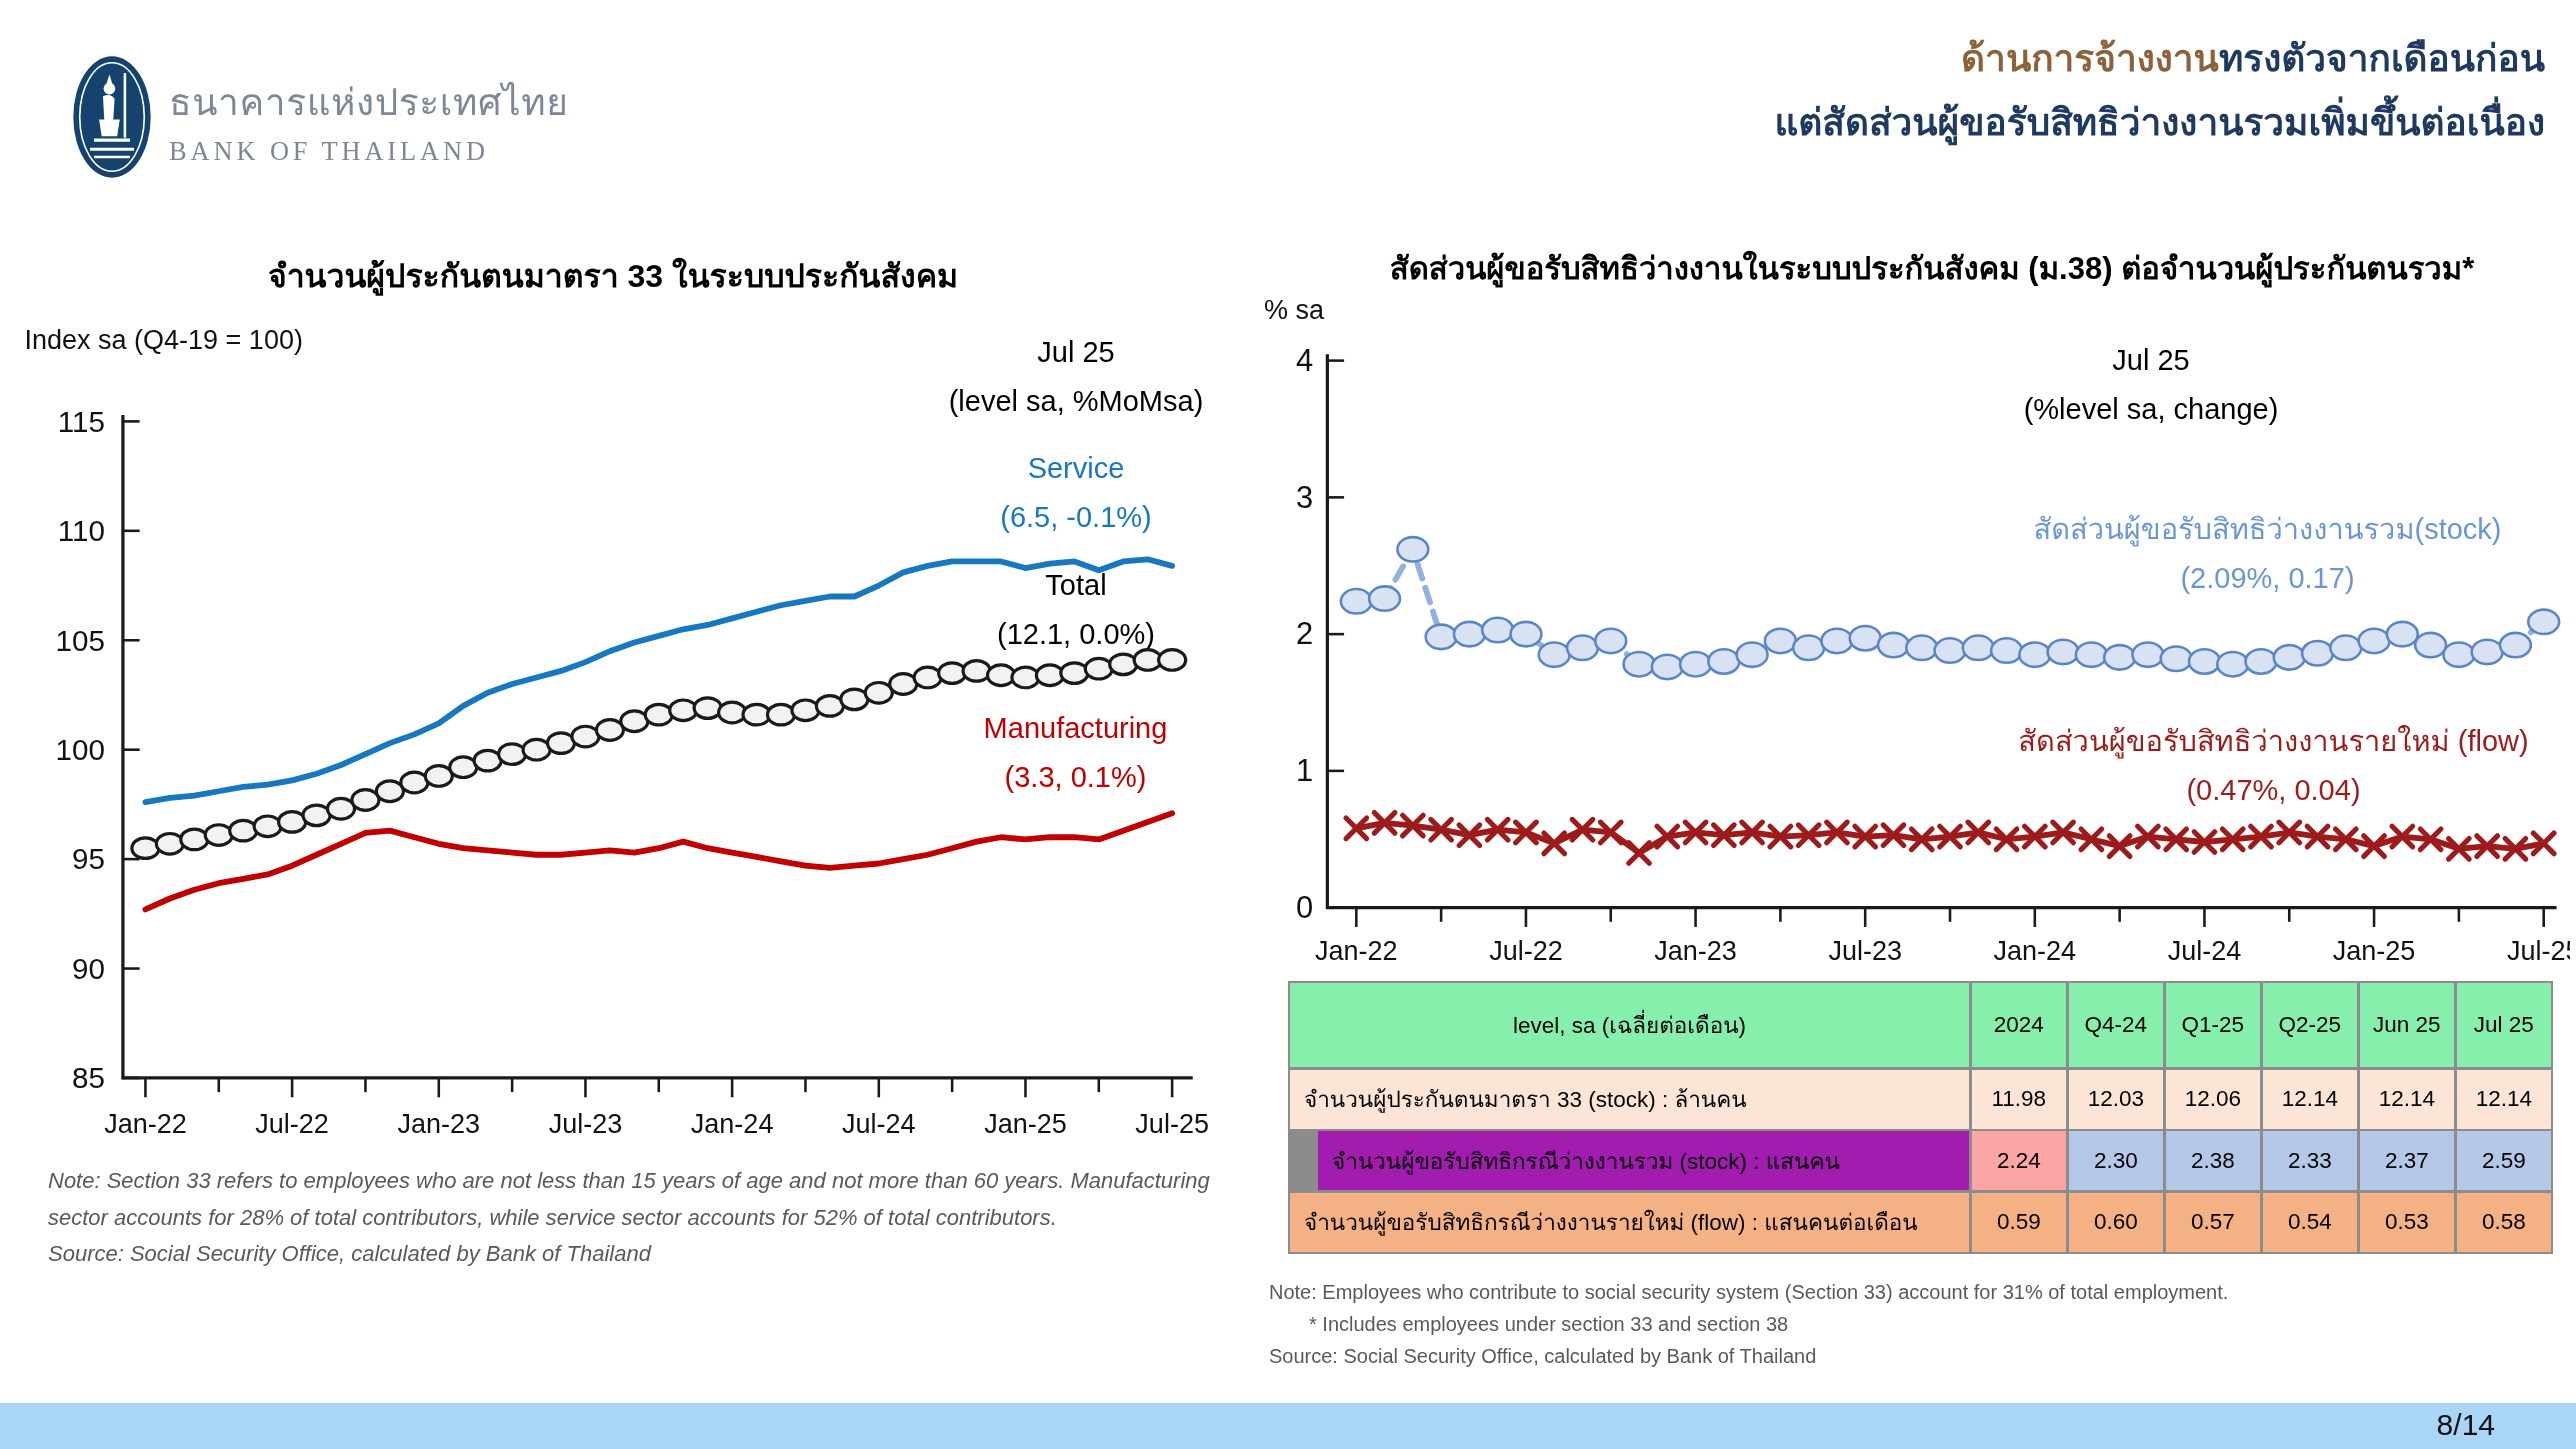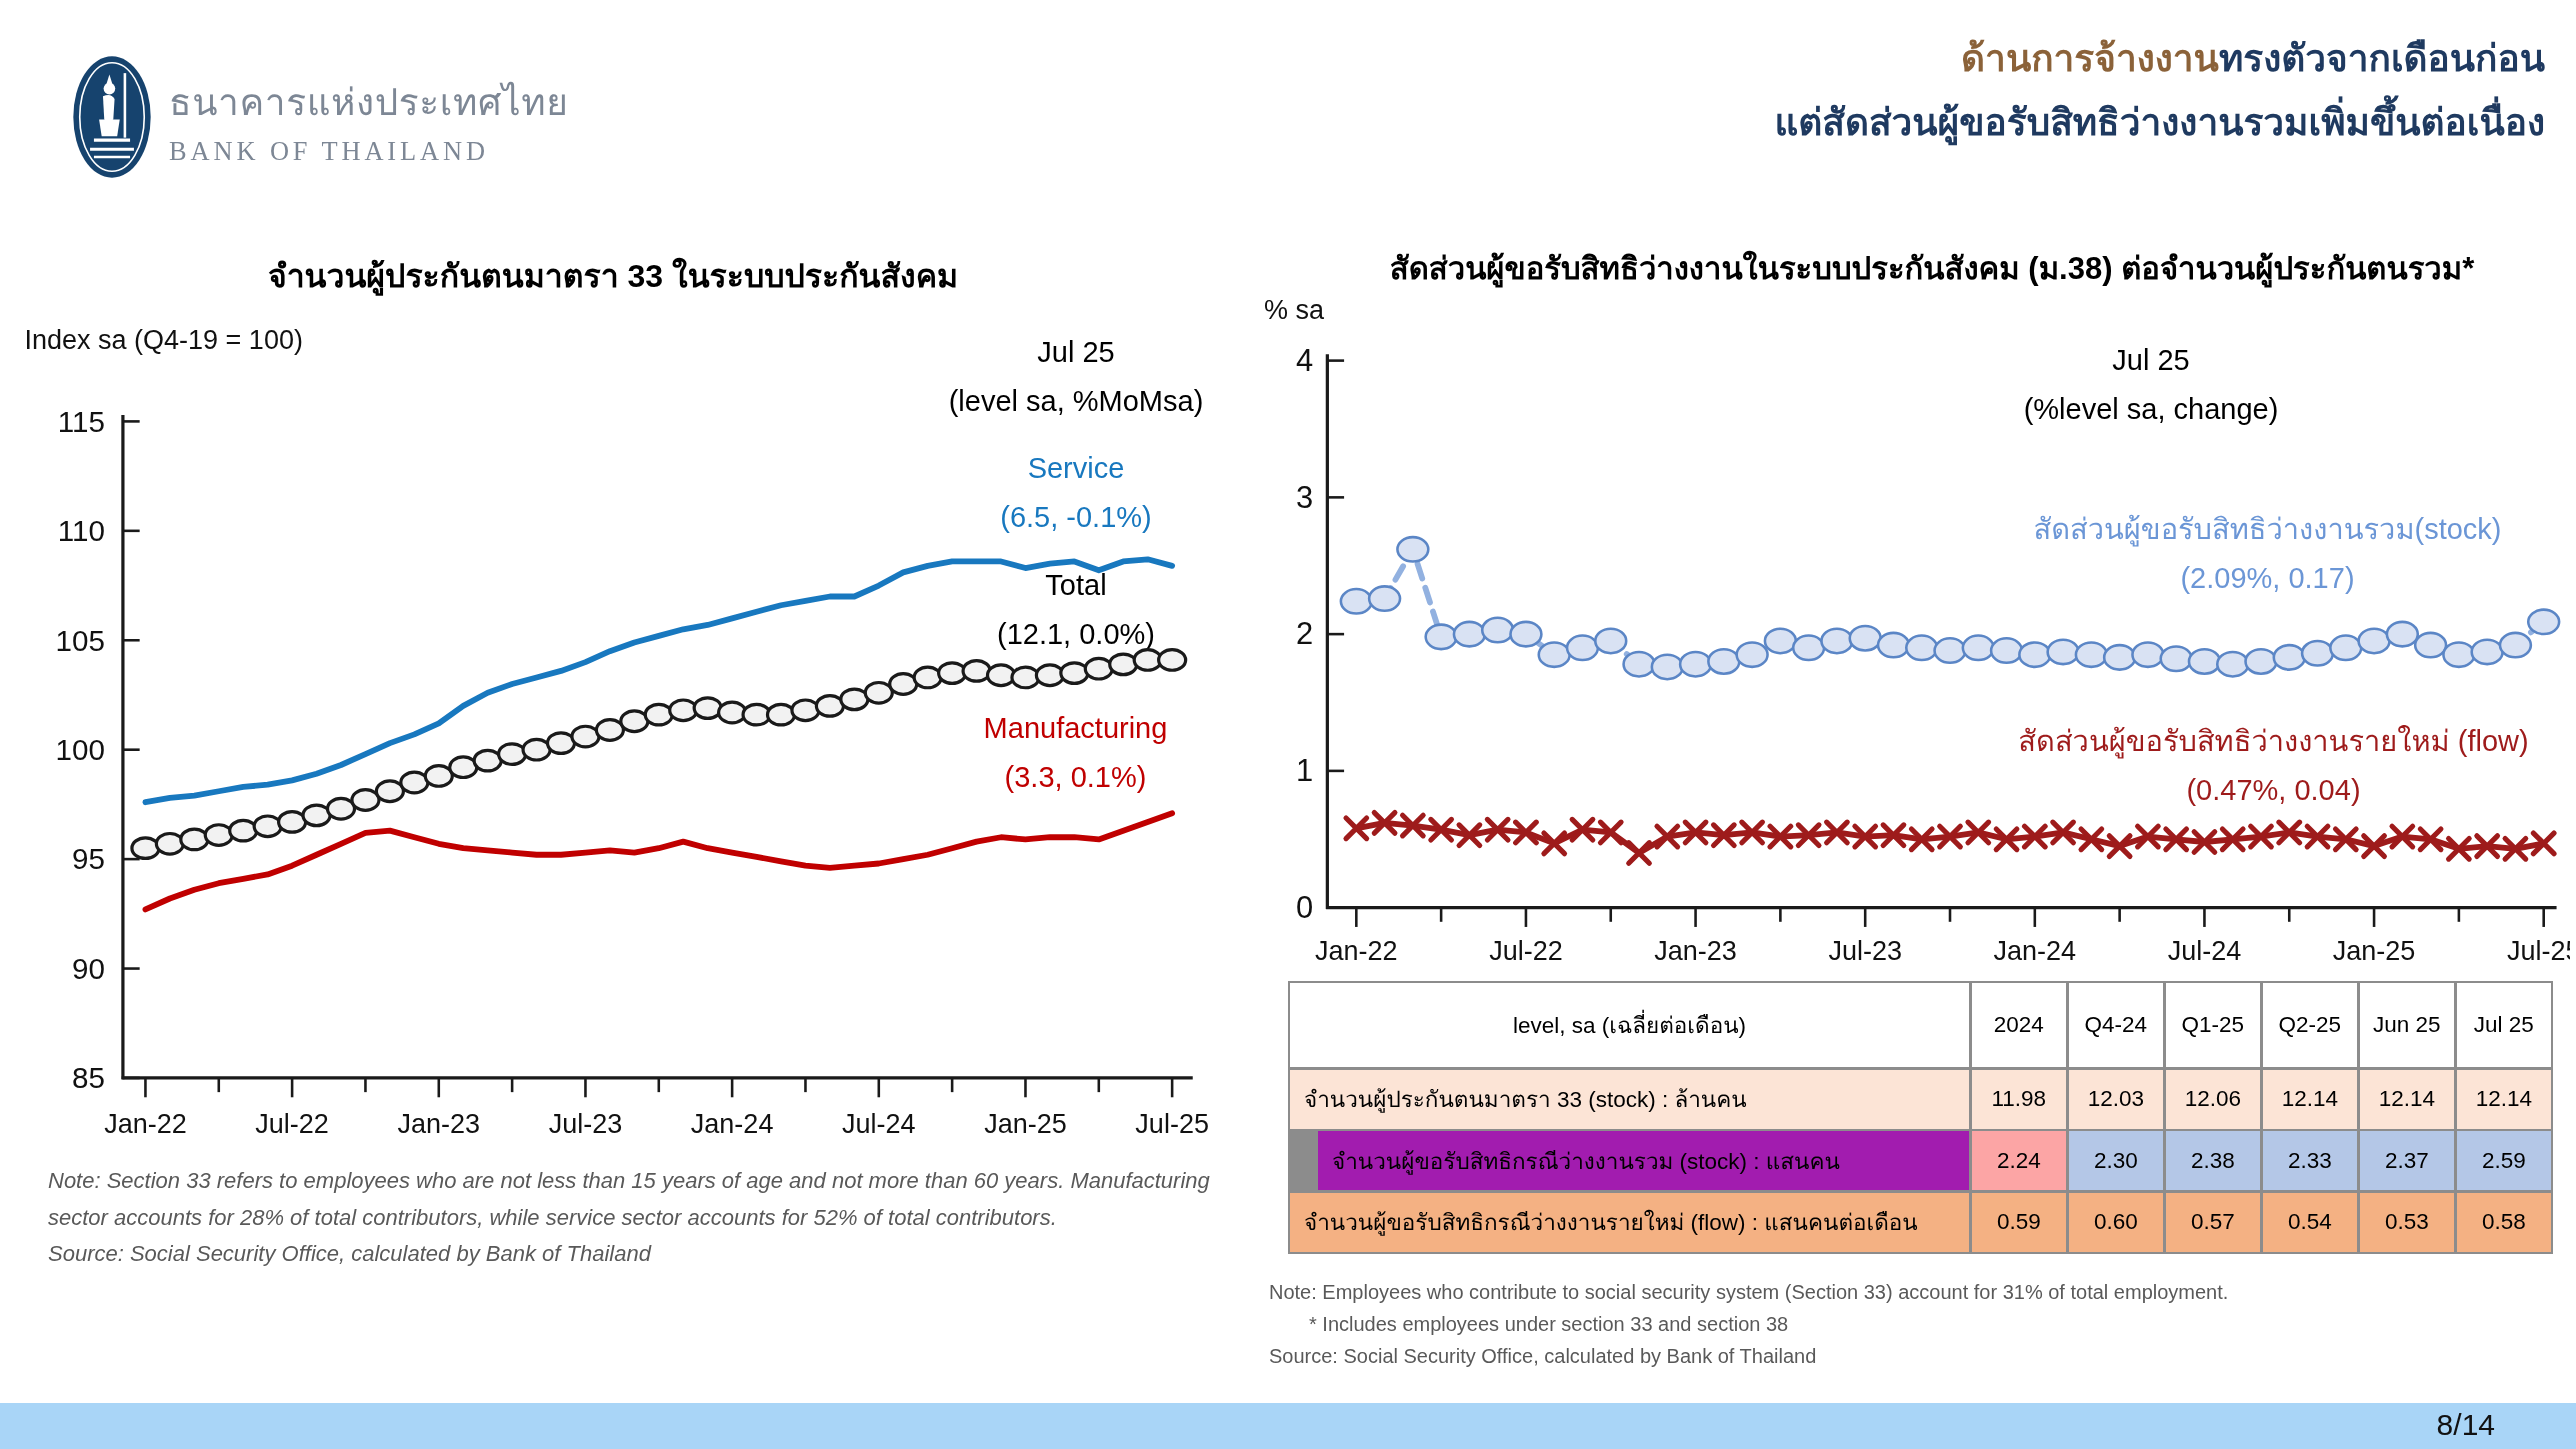--- a/index.html
+++ b/index.html
@@ -21,21 +21,21 @@
   .c-blue{color:#1878BF;}
   .c-red{color:#C00000;}
   .c-lblue{color:#6B96D6;}
   .c-dred{color:#9E1B1B;}
   
   .summary-table{left:1288px;top:981px;width:1261px;display:grid;
       grid-template-columns:679px repeat(6,1fr);
       grid-template-rows:84px 59px 59px 59px;
       border:2.6px solid #8C8C8C;background:#8C8C8C;grid-gap:2.6px;}
   .tc{display:flex;align-items:center;font-size:22.5px;background:#fff;}
-  .th{background:#ffffff;justify-content:center;text-align:right;}
+  .th{background:#86efac;justify-content:center;text-align:right;}
   .thl{justify-content:center;}
   .tl{justify-content:flex-start;padding-left:14px;}
   .tv{justify-content:center;}
   
   .note{font-size:22px;color:#595959;line-height:1.66;}
   
   .bottom-bar{left:0;top:1403px;width:2576px;height:46px;background:#A9D5F7;}
   .page-num{right:81px;top:1408px;font-size:30px;color:#111;}
   svg text{font-family:"Liberation Sans","DejaVu Sans",sans-serif;}
 </style>

